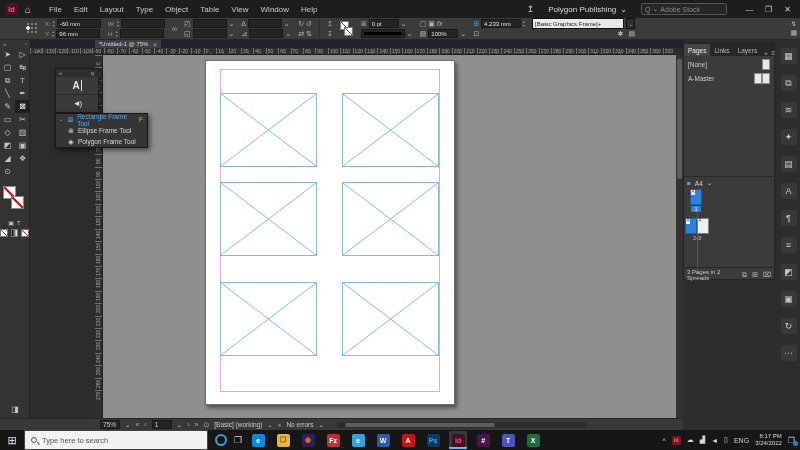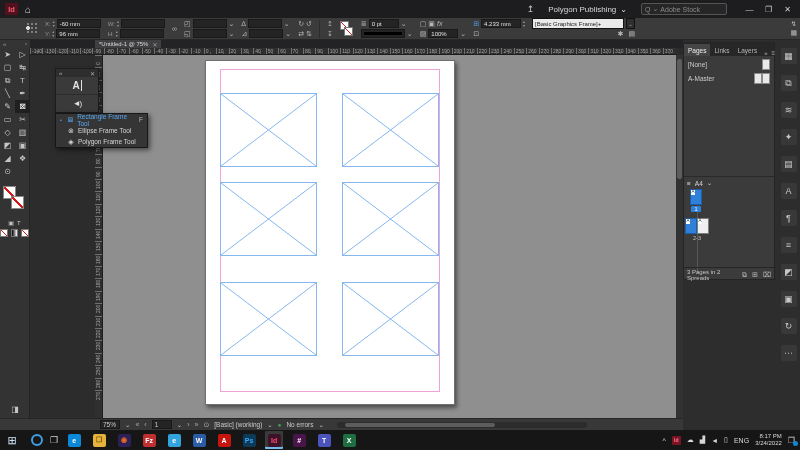--- a/index.html
+++ b/index.html
@@ -170,20 +170,31 @@
   #notif i { position:absolute; right:-3px; bottom:-1px; width:5px; height:5px; background:#0c88d8; border-radius:50%; }
 </style>
 </head>
 <body>
 
 <div id="screen">
 
   <div id="menubar">
     <div id="id-logo">Id</div>
     <span id="home-ic">⌂</span>
+    <nav id="menus">
+        <span>File</span>
+        <span>Edit</span>
+        <span>Layout</span>
+        <span>Type</span>
+        <span>Object</span>
+        <span>Table</span>
+        <span>View</span>
+        <span>Window</span>
+        <span>Help</span>
+      </nav>
     <div id="menubar-right">
       <span id="share-ic">↥</span>
       <span id="workspace">
         <span>Polygon Publishing</span>
         <span>⌄</span>
       </span>
       <span id="stock-search">
         <span>Q</span>
         <span>⌄</span>
         <span>Adobe Stock</span>
@@ -812,20 +823,24 @@
         <div class="dicon">≡</div>
         <div class="dicon">◩</div>
         <div class="dicon">▣</div>
         <div class="dicon">↻</div>
         <div class="dicon">⋯</div>
       </div>
   </div>
 
   <div id="taskbar">
     <span id="startbtn">⊞</span>
+    <span id="tsearch">
+      <span id="mag"></span>
+      <span>Type here to search</span>
+    </span>
     <span id="cortana"></span>
     <span id="taskview">❐</span>
     <div id="apps">
         <div class="app">
           <span class="tile" style="background: rgb(12, 136, 216); color: rgb(255, 255, 255);">e</span>
         </div>
         <div class="app">
           <span class="tile" style="background: rgb(232, 179, 60); color: rgb(122, 90, 16);">❒</span>
         </div>
         <div class="app">

